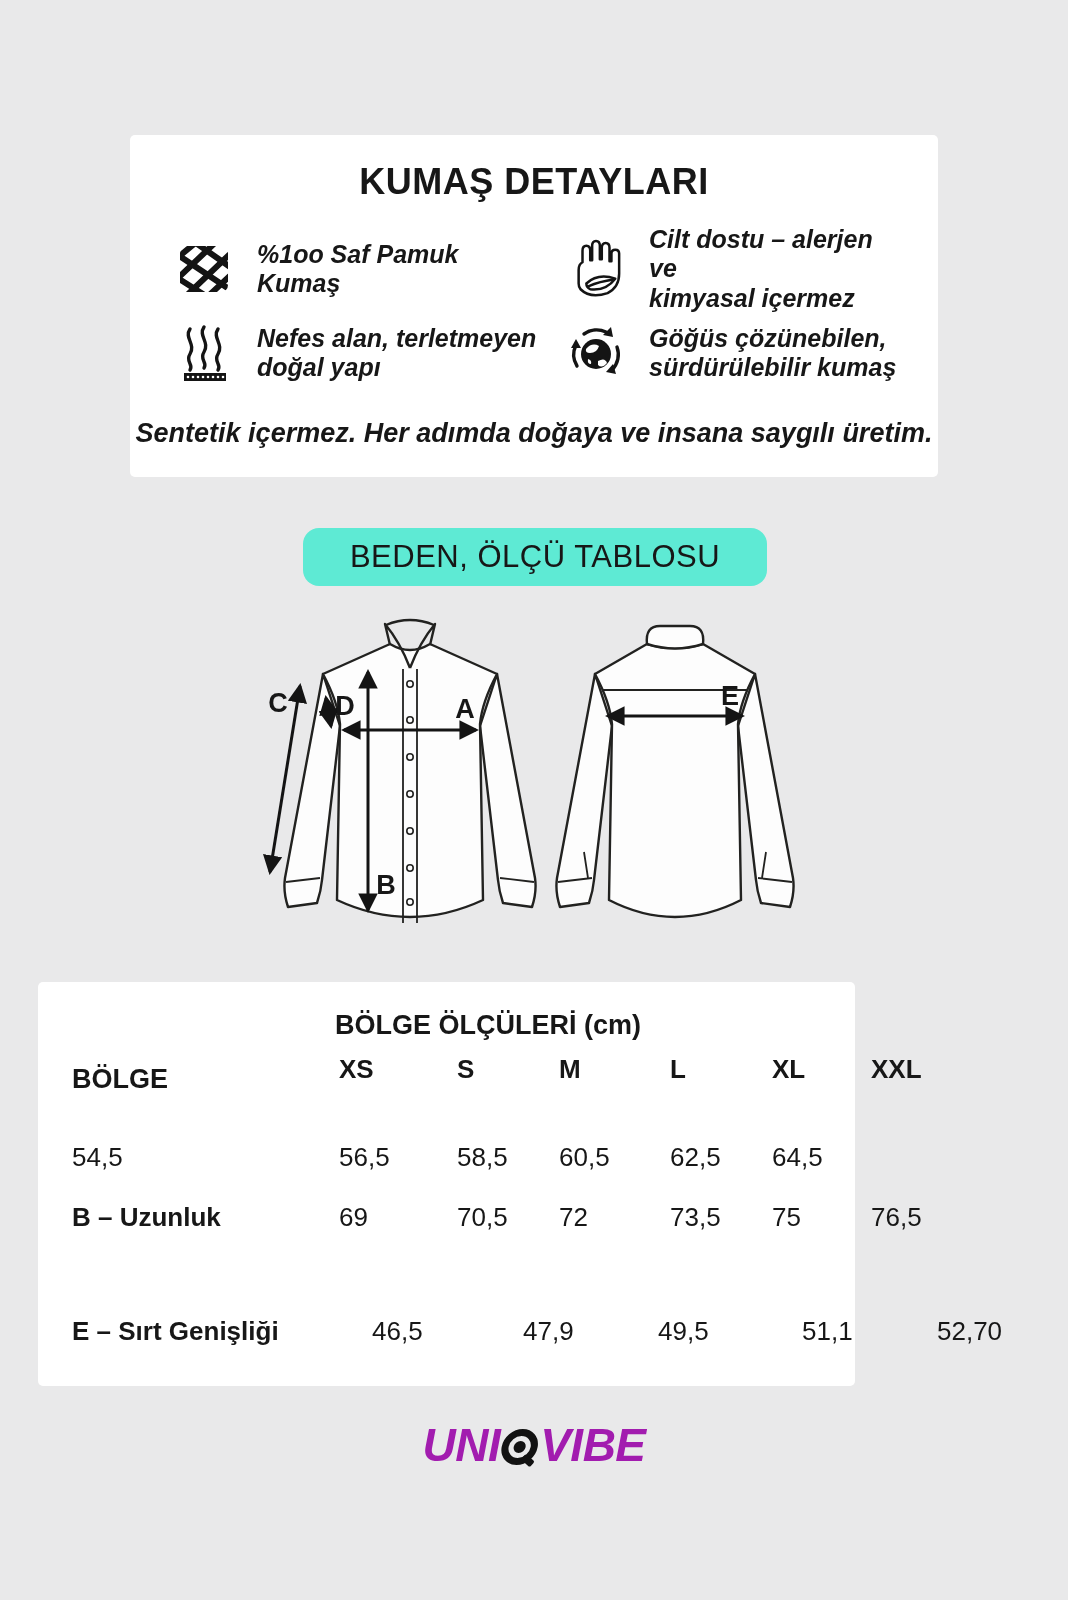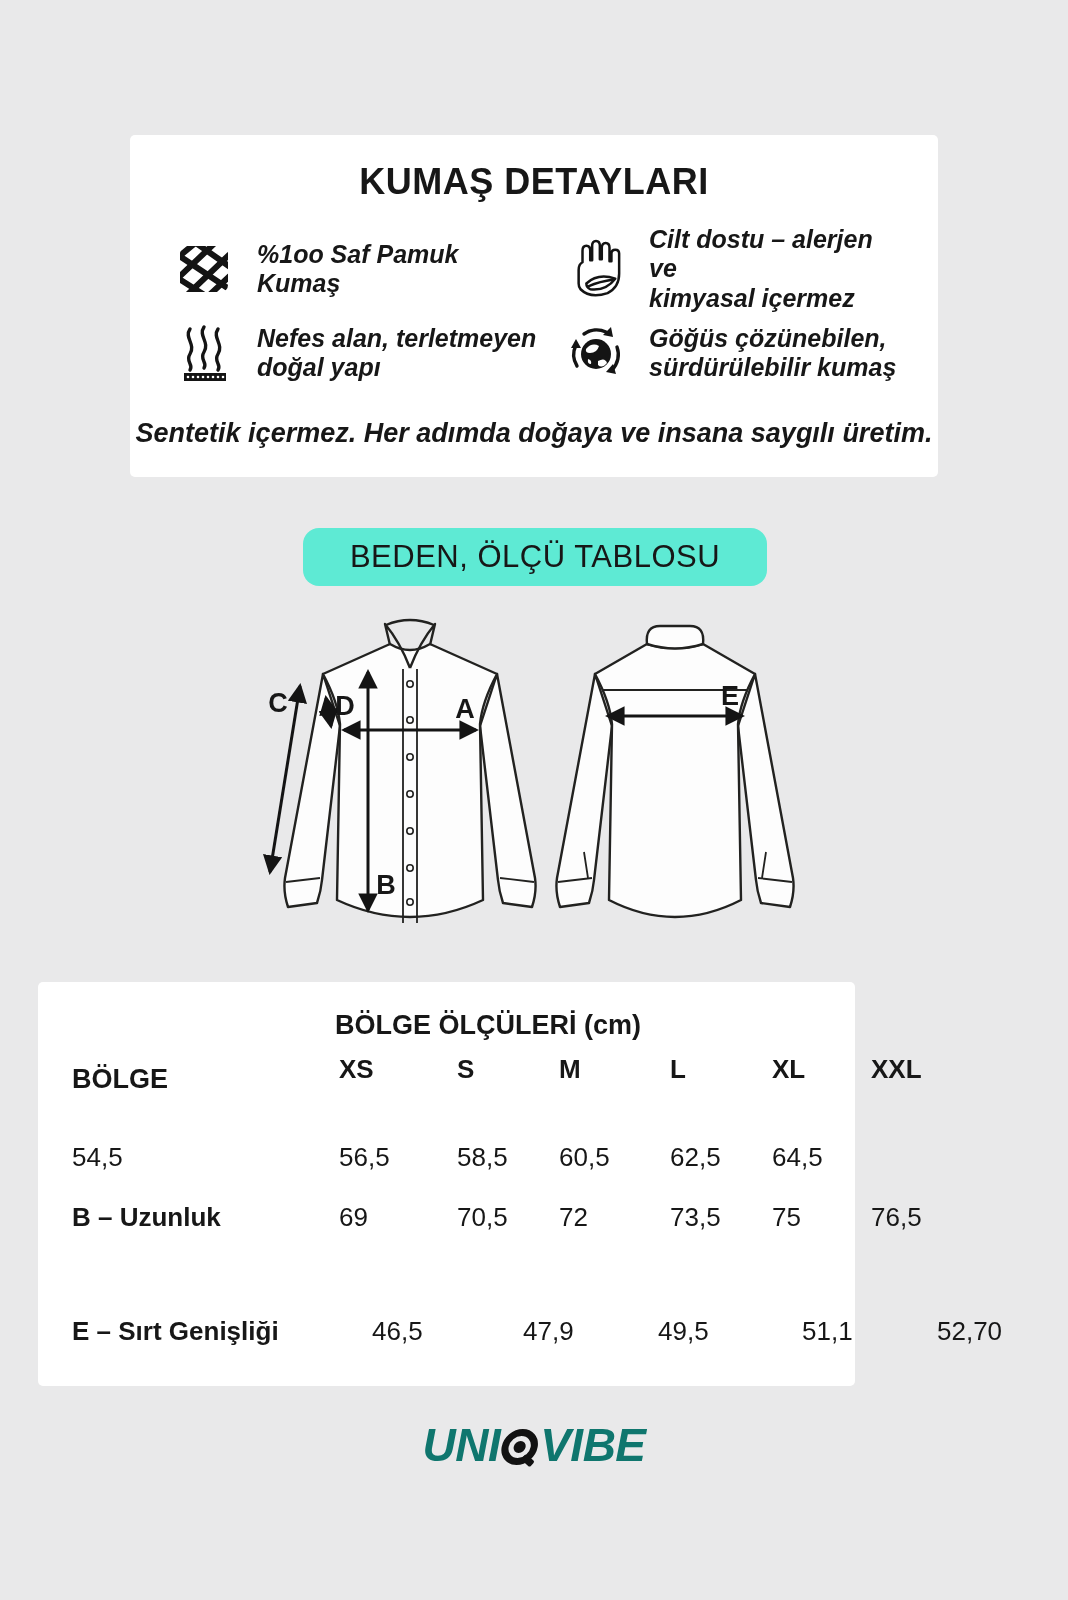--- a/index.html
+++ b/index.html
@@ -52,21 +52,21 @@
   .trow .hdr{font-weight:700;}
   .trow .val{font-weight:500;}
   #hdr-row{top:72px;}
   #hdr-row .region{font-weight:700;font-size:27px;position:relative;top:10px;}
   #row-a{top:160px;} #row-b{top:220px;} #row-c{top:278px;} #row-e{top:334px;gap:33px;}
 
   
   #brand{
     position:absolute;left:0;right:0;top:1418px;
     display:flex;justify-content:center;align-items:center;
-    font-style:italic;font-weight:800;font-size:46px;letter-spacing:-.5px;color:#0f766e;
+    font-style:italic;font-weight:800;font-size:46px;letter-spacing:-.5px;color:#a21caf;
   }
   .qmark{
     display:inline-block;width:22px;height:22px;border:7px solid #121212;border-radius:50%;
     position:relative;margin:0 2px;transform:skewX(-10deg) translateY(2px);
   }
   .qmark::before{
     content:"";position:absolute;left:50%;top:50%;width:12px;height:12px;margin:-6px 0 0 -6px;
     background:#121212;border-radius:50%;
   }
   .qmark::after{

